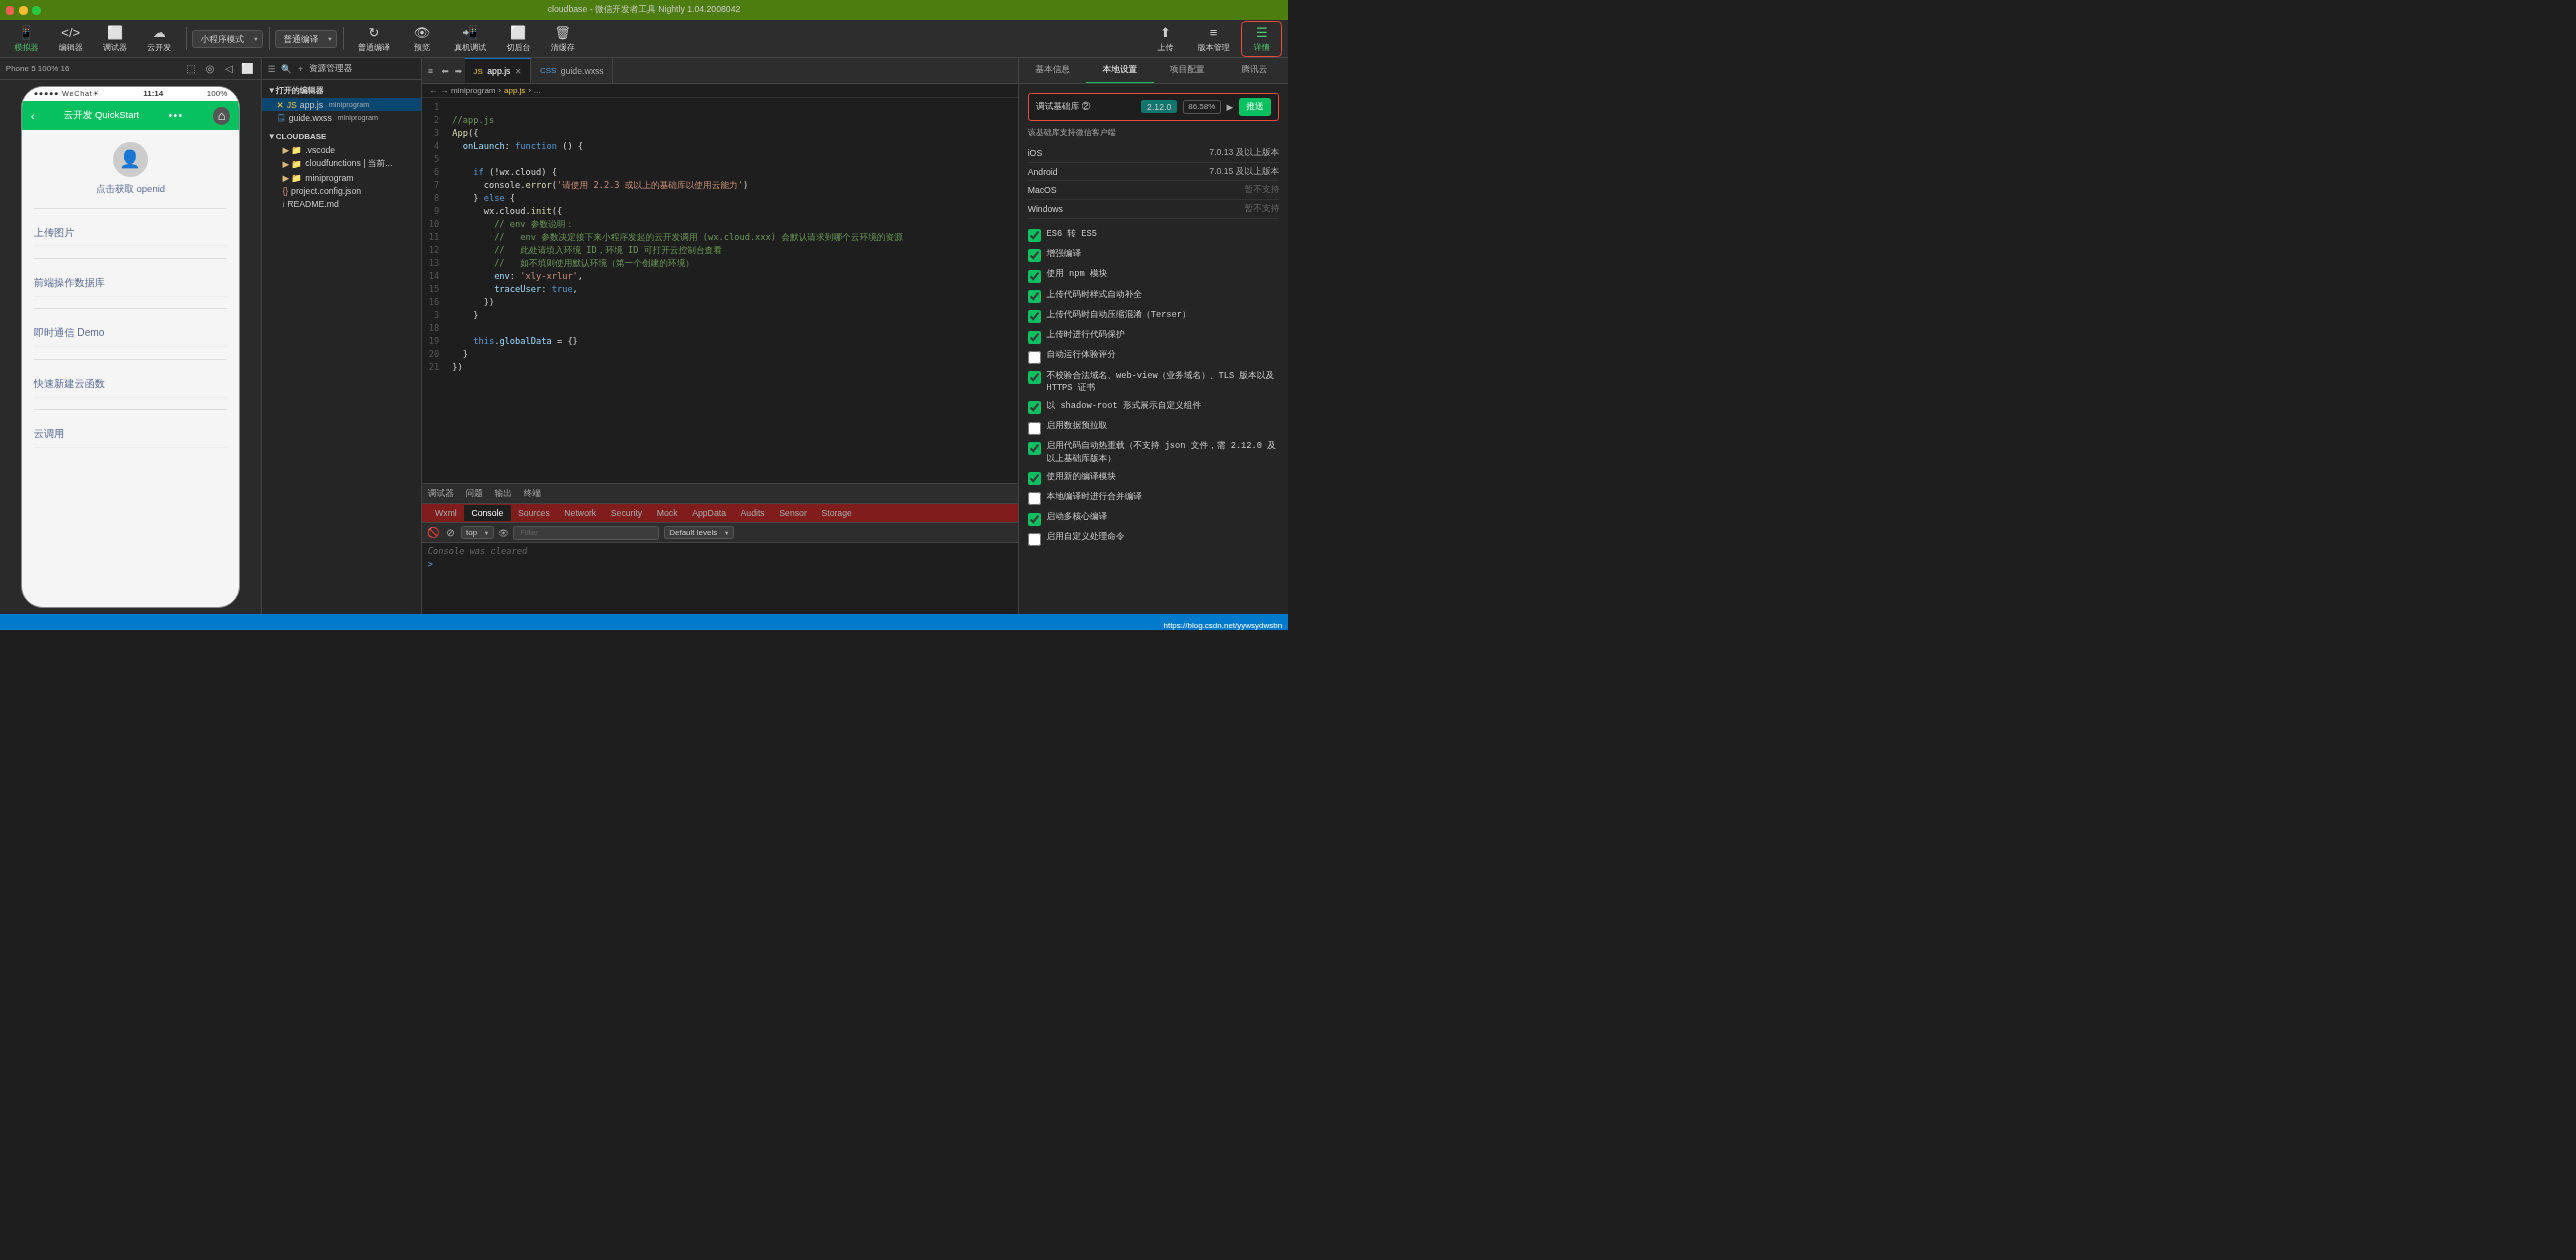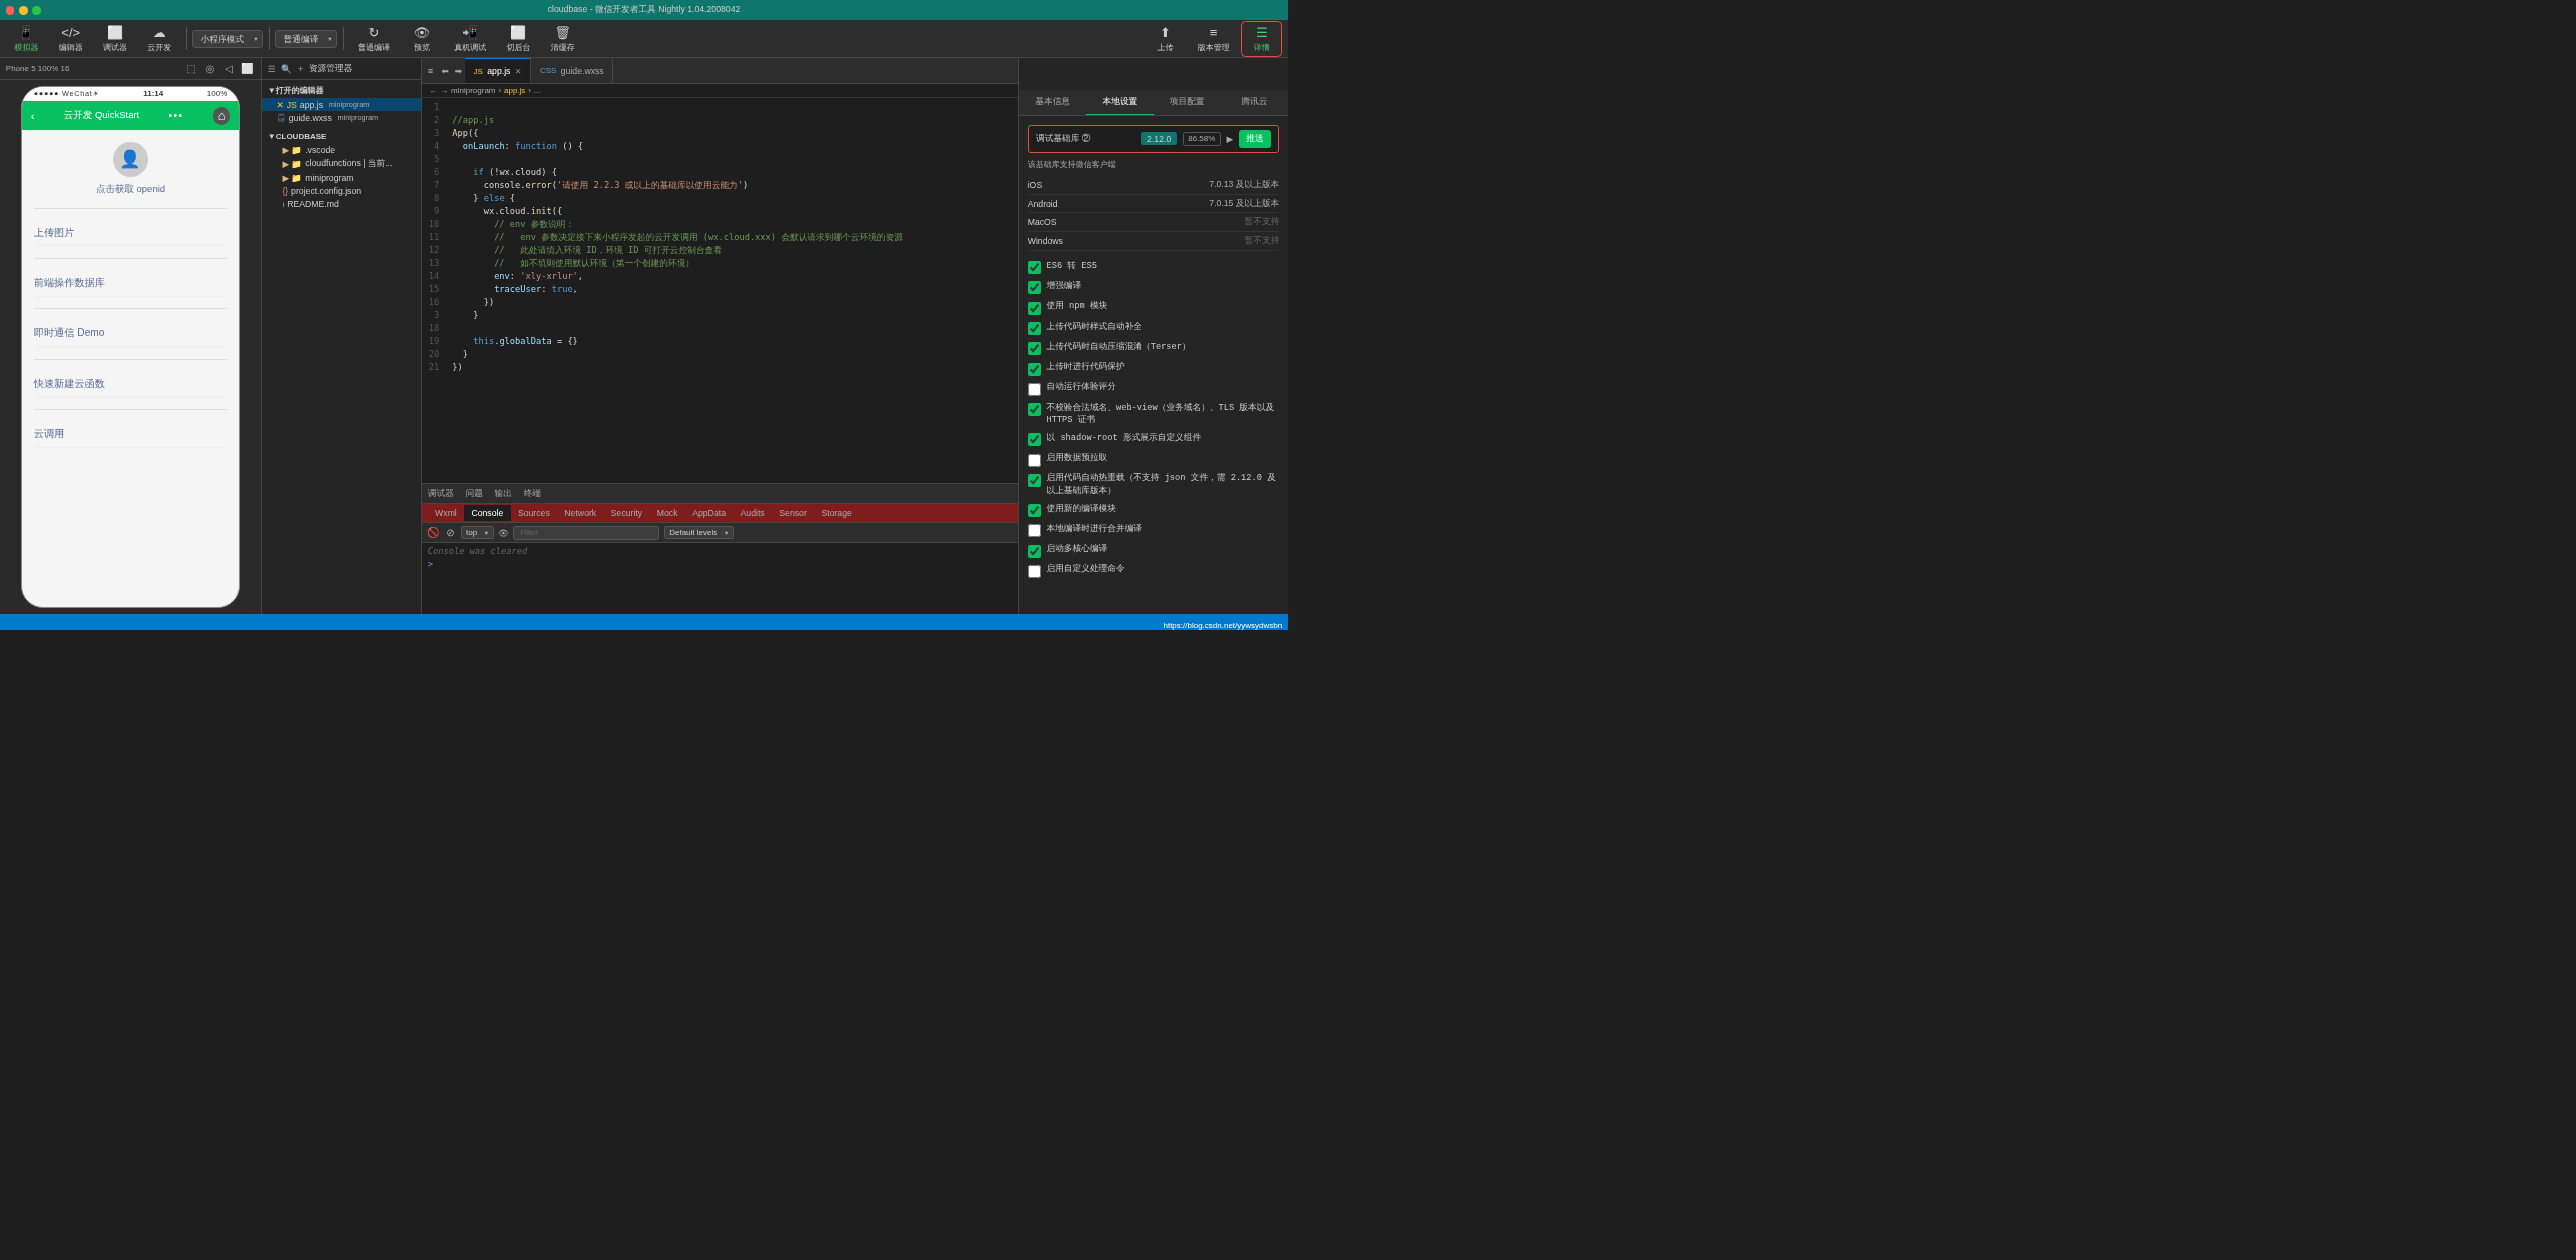--- a/index.html
+++ b/index.html
@@ -7,21 +7,21 @@
       font-family: -apple-system, "PingFang SC", "Microsoft YaHei", sans-serif;
       background: #1e1e1e;
       color: #ccc;
       width: 1288px;
       height: 630px;
       overflow: hidden;
       font-size: 8.7px;
     }
     
     .titlebar {
-      background: #0f766e;
+      background: #4d7c0f;
       height: 20.4px;
       display: flex;
       align-items: center;
       justify-content: center;
       position: relative;
       -webkit-app-region: drag;
     }
     .titlebar-dots {
       position: absolute;
       left: 5.8px;
@@ -423,21 +423,20 @@
       width: 270px;
       background: #252526;
       border-left: 0.7px solid #444;
       display: flex;
       flex-direction: column;
     }
     .right-tabs {
       display: flex;
       border-bottom: 0.7px solid #444;
       background: #2d2d2d;
-      margin-top: 32px;
     }
     .right-tab {
       flex: 1;
       text-align: center;
       padding: 5.8px 2.9px;
       font-size: 8.7px;
       color: #aaa;
       cursor: pointer;
       border-bottom: 1.5px solid transparent;
     }

